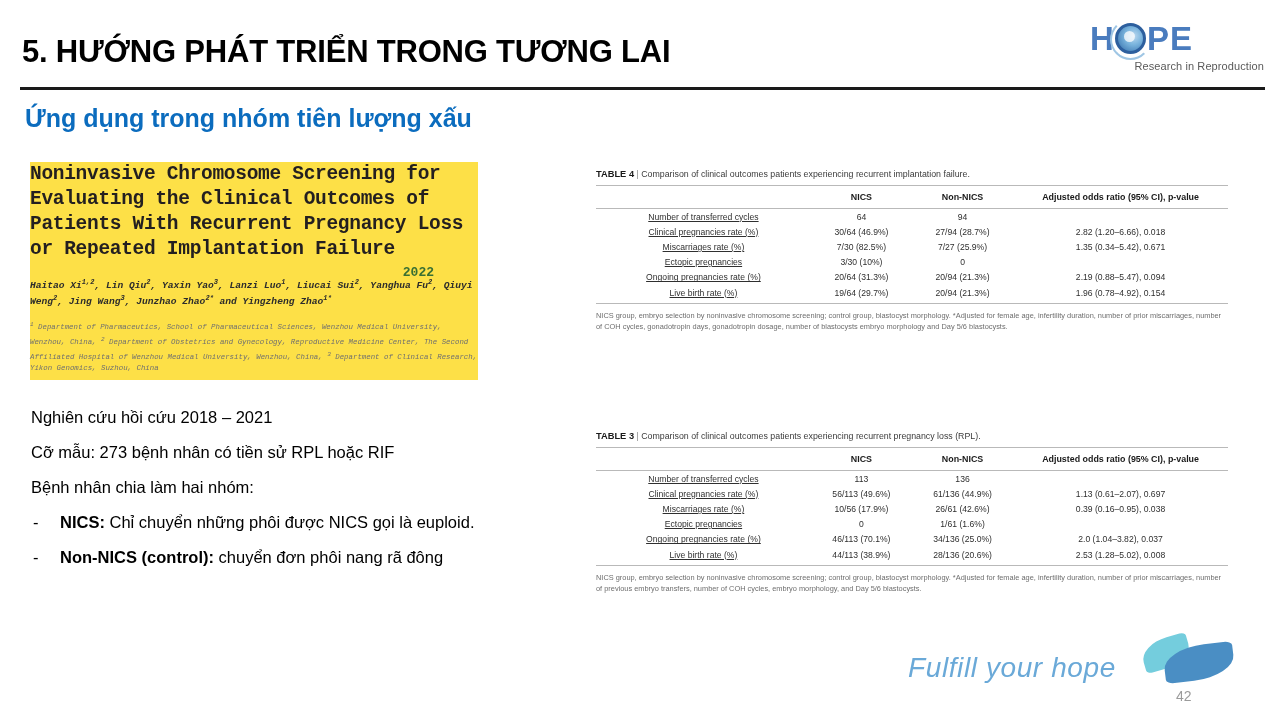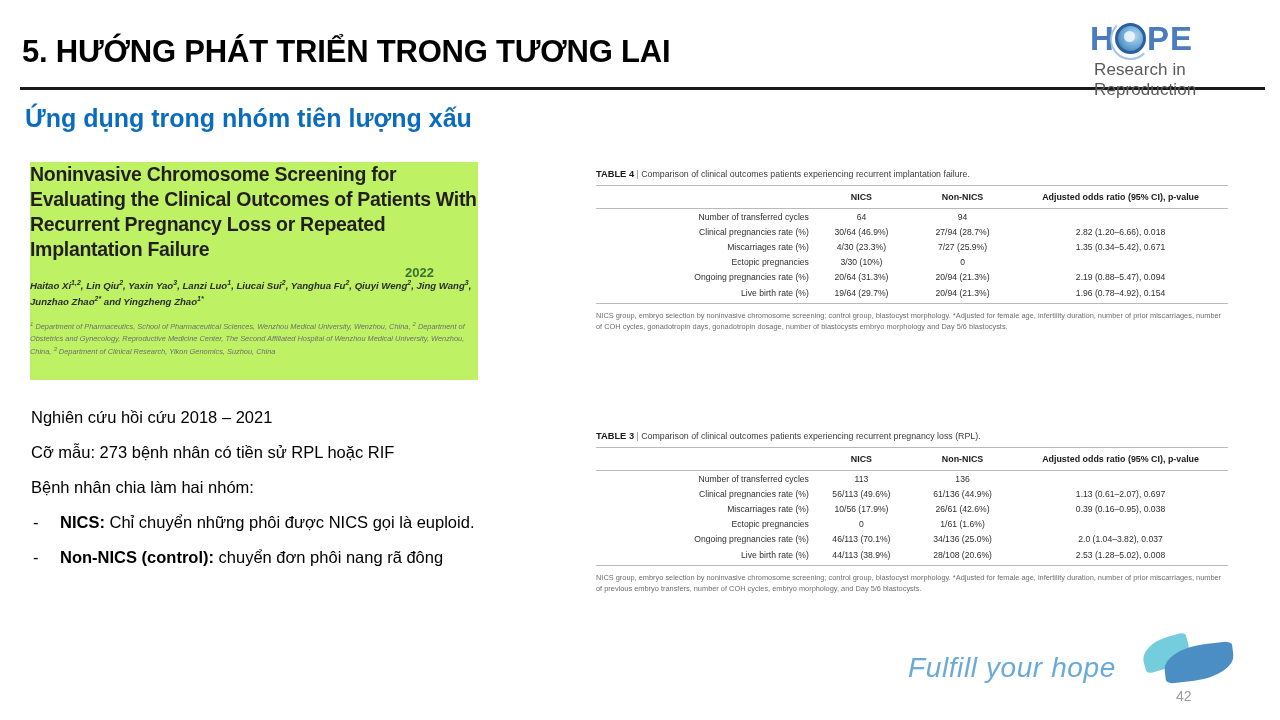--- a/index.html
+++ b/index.html
@@ -47,27 +47,28 @@
     width: 11px; height: 11px; border-radius: 50%;
     background: #ffffff; opacity: .75;
   }
   .hope-arc {
     position: absolute; left: 24px; top: -3px; width: 41px; height: 41px;
     border-radius: 50%;
     border: 2px solid #9fc6e4; border-top-color: transparent; border-right-color: transparent;
   }
   .hope-tag {
     position: absolute; left: 8px; top: 38px; width: 170px;
-    font-size: 17px; color: #5a5a5a; letter-spacing: 0.1px;
+    font-size: 11px; color: #5a5a5a; letter-spacing: 0.1px; text-align: right;
   }
 
   
   .paper-clip {
     position: absolute; left: 30px; top: 162px; width: 448px; height: 218px;
-    background: #bef264;
+    background: #fde047;
+    font-family: Liberation Mono, monospace;
   }
   .paper-title {
     font-size: 19.5px; font-weight: bold; color: #231f20;
     line-height: 25px; letter-spacing: -0.3px;
   }
   .paper-year {
     position: absolute; right: 44px; top: 103px;
     font-size: 13px; font-weight: bold; color: #3a7033;
   }
   .paper-authors {
@@ -108,21 +109,21 @@
   table.sci th, table.sci td {
     font-size: 8.6px; color: #2f2f2f; padding: 2.6px 2px; font-weight: normal;
   }
   table.sci thead th {
     font-weight: bold; color: #1a1a1a; font-size: 8.9px;
     border-top: 1px solid #b9b9b9; border-bottom: 1px solid #b9b9b9;
     padding: 6px 2px 6px;
   }
   table.sci tbody tr:last-child td { padding-bottom: 5px; }
   table.sci tbody { border-bottom: 1px solid #b9b9b9; }
-  .col-label { text-align: right; width: 34%; }
+  .col-label { text-align: center; width: 34%; text-decoration: underline; }
   .col-v { text-align: center; width: 16%; }
   .col-or { text-align: center; width: 34%; }
   table.sci thead th.col-label { border-top: 1px solid #b9b9b9; }
 
   .tbl-foot {
     margin-top: 6px;
     font-size: 7.4px; color: #6d6d6d; line-height: 11px;
   }
 
   
@@ -215,21 +216,21 @@
           <td class="col-or"></td>
         </tr>
         <tr>
           <td class="col-label">Clinical pregnancies rate (%)</td>
           <td class="col-v">30/64 (46.9%)</td>
           <td class="col-v">27/94 (28.7%)</td>
           <td class="col-or">2.82 (1.20–6.66), 0.018</td>
         </tr>
         <tr>
           <td class="col-label">Miscarriages rate (%)</td>
-          <td class="col-v">4/30 (23.3%)</td>
+          <td class="col-v">7/30 (82.5%)</td>
           <td class="col-v">7/27 (25.9%)</td>
           <td class="col-or">1.35 (0.34–5.42), 0.671</td>
         </tr>
         <tr>
           <td class="col-label">Ectopic pregnancies</td>
           <td class="col-v">3/30 (10%)</td>
           <td class="col-v">0</td>
           <td class="col-or"></td>
         </tr>
         <tr>
@@ -291,21 +292,21 @@
         </tr>
         <tr>
           <td class="col-label">Ongoing pregnancies rate (%)</td>
           <td class="col-v">46/113 (70.1%)</td>
           <td class="col-v">34/136 (25.0%)</td>
           <td class="col-or">2.0 (1.04–3.82), 0.037</td>
         </tr>
         <tr>
           <td class="col-label">Live birth rate (%)</td>
           <td class="col-v">44/113 (38.9%)</td>
-          <td class="col-v">28/108 (20.6%)</td>
+          <td class="col-v">28/136 (20.6%)</td>
           <td class="col-or">2.53 (1.28–5.02), 0.008</td>
         </tr>
       </tbody>
     </table>
     <div class="tbl-foot">NICS group, embryo selection by noninvasive chromosome screening; control group, blastocyst morphology. *Adjusted for female age, infertility duration, number of prior miscarriages, number of previous embryo transfers, number of COH cycles, embryo morphology, and Day 5/6 blastocysts.</div>
   </div>
 
   <div class="fulfill">Fulfill your hope</div>
   <div class="leaf-mark">
     <span class="leaf leaf-light"></span>

